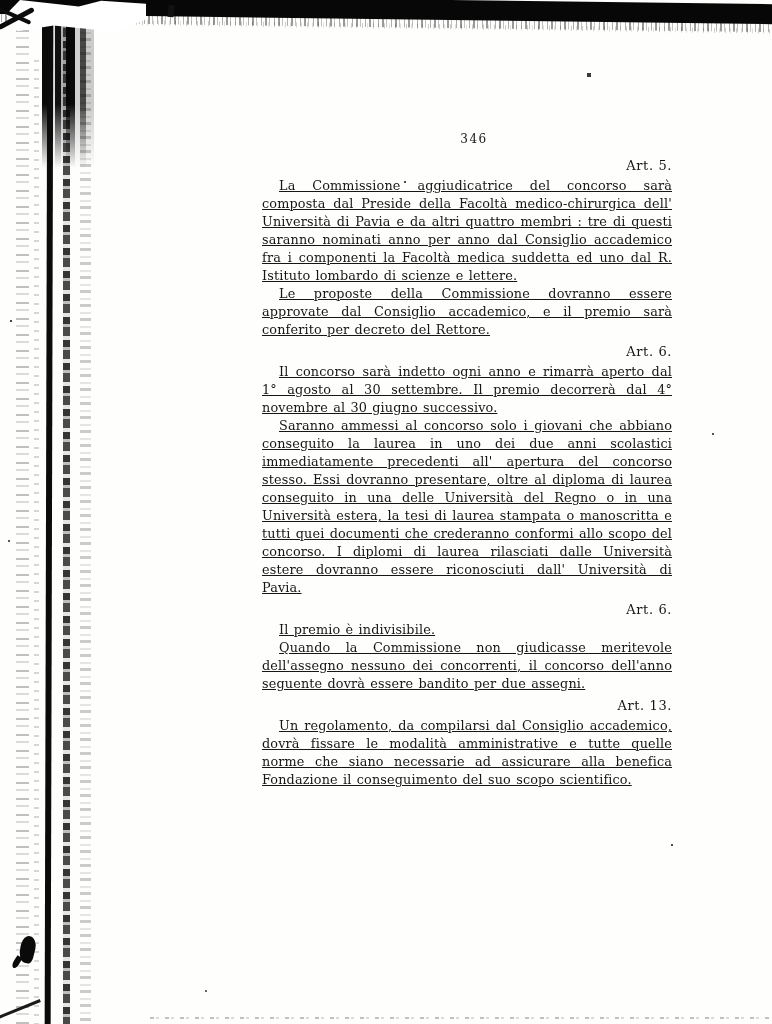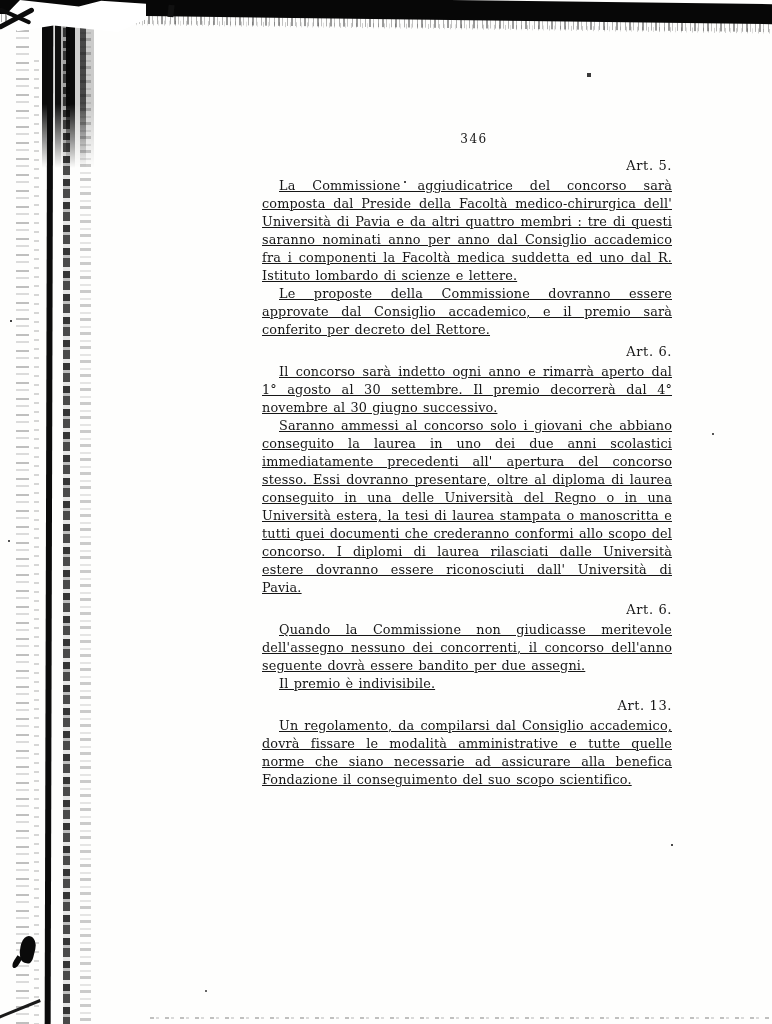--- a/index.html
+++ b/index.html
@@ -209,20 +209,20 @@
     <p>La Commissione aggiudicatrice del concorso sarà composta dal Preside della Facoltà medico-chirurgica dell' Università di Pavia e da altri quattro membri : tre di questi saranno nominati anno per anno dal Consiglio accademico fra i componenti la Facoltà medica suddetta ed uno dal R. Istituto lombardo di scienze e lettere.</p>
     <p>Le proposte della Commissione dovranno essere approvate dal Consiglio accademico, e il premio sarà conferito per decreto del Rettore.</p>
 
     <div class="art-heading">Art. 6.</div>
     <p>Il concorso sarà indetto ogni anno e rimarrà aperto dal 1° agosto al 30 settembre. Il premio decorrerà dal 4° novembre al 30 giugno successivo.</p>
 
     <p>Saranno ammessi al concorso solo i giovani che abbiano conseguito la laurea in uno dei due anni scolastici immediatamente precedenti all' apertura del concorso stesso. Essi dovranno presentare, oltre al diploma di laurea conseguito in una delle Università del Regno o in una Università estera, la tesi di laurea stampata o manoscritta e tutti quei documenti che crederanno conformi allo scopo del concorso. I diplomi di laurea rilasciati dalle Università estere dovranno essere riconosciuti dall' Università di Pavia.</p>
 
 
     <div class="art-heading">Art. 6.</div>
+    <p>Il premio è indivisibile.</p>
     <p>Quando la Commissione non giudicasse meritevole dell'assegno nessuno dei concorrenti, il concorso dell'anno seguente dovrà essere bandito per due assegni.</p>
-    <p>Il premio è indivisibile.</p>
 
     <div class="art-heading">Art. 13.</div>
     <p>Un regolamento, da compilarsi dal Consiglio accademico, dovrà fissare le modalità amministrative e tutte quelle norme che siano necessarie ad assicurare alla benefica Fondazione il conseguimento del suo scopo scientifico.</p>
   </div>
 
 </div>
 
 </body></html>

